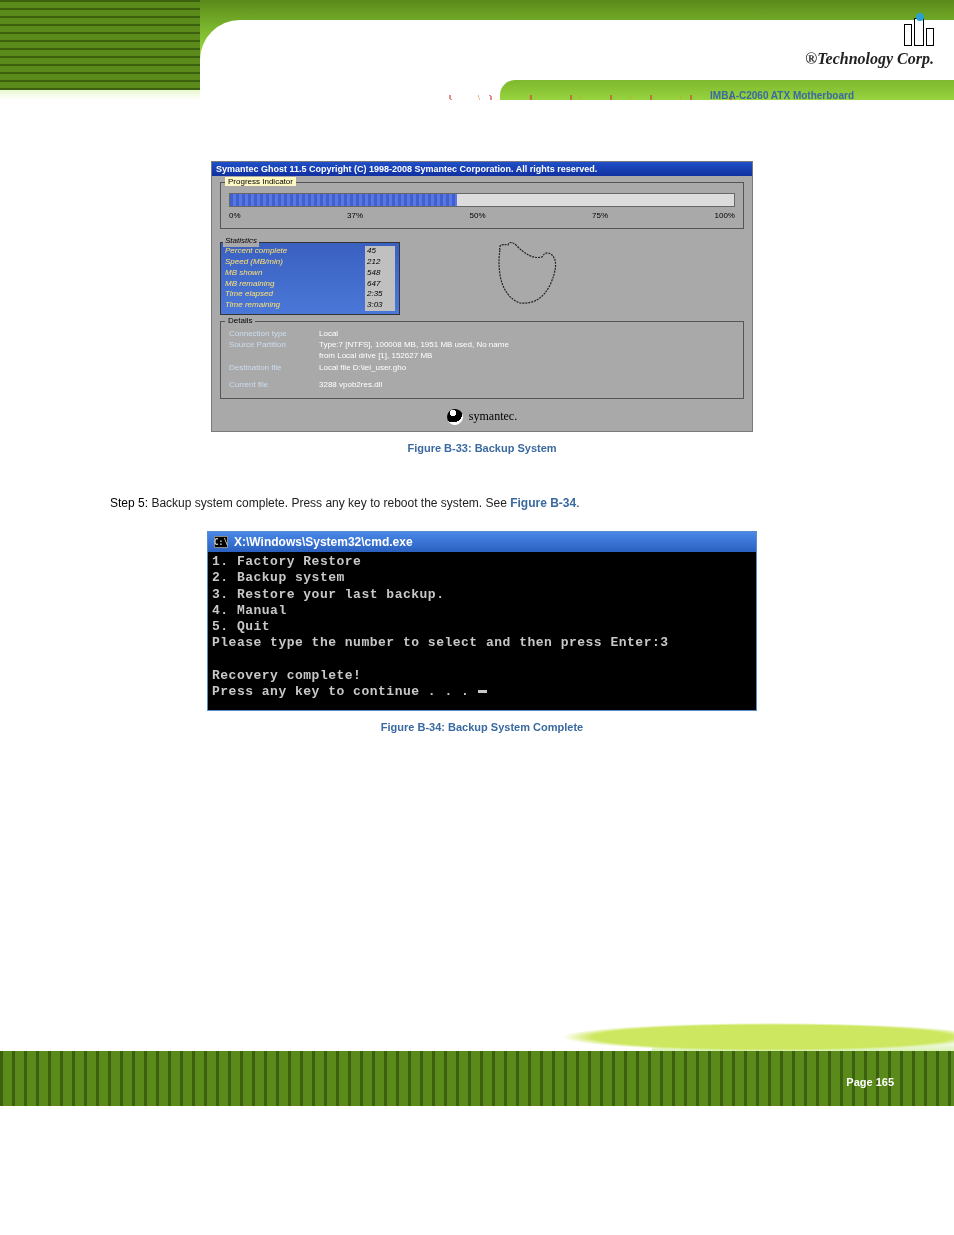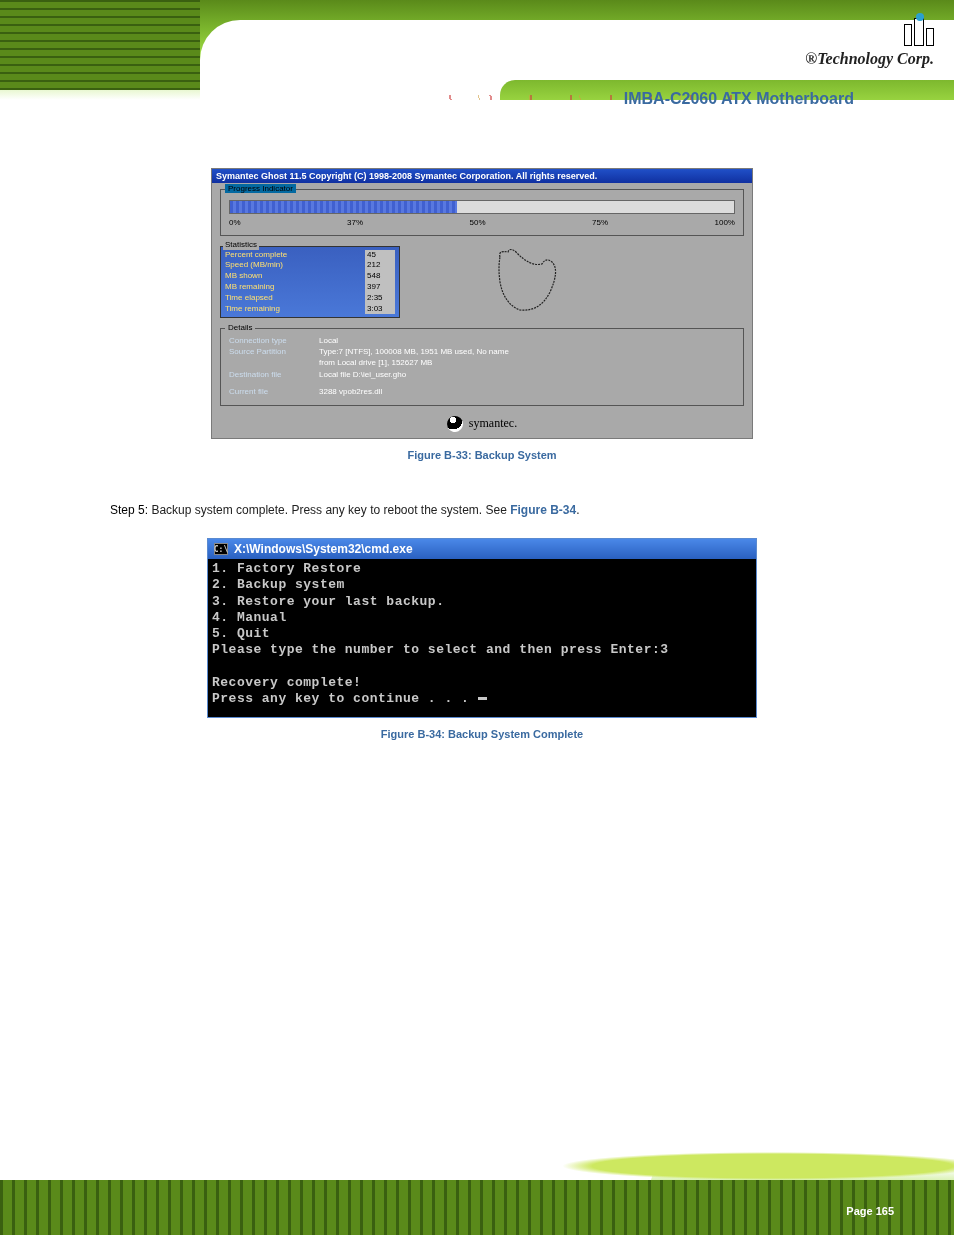--- a/index.html
+++ b/index.html
@@ -1,49 +1,49 @@
 <!DOCTYPE html>
 <html><head>
 <meta charset="utf-8">
 <style>
 * { margin: 0; padding: 0; box-sizing: border-box; }
 body { font-family: Arial, sans-serif; background: #fff; width: 954px; margin: 0 auto; color: #000; }
-.page { position: relative; width: 954px; height: 1235px; }
+.page { position: relative; width: 954px; height: 1106px; }
 
 
 .header-band { position: absolute; top: 0; left: 0; right: 0; height: 100px; background: linear-gradient(180deg, #5a8a1a 0%, #7db82e 30%, #a5e048 60%, #fff 100%); overflow: hidden; }
 .header-circuit-left { position: absolute; top: 0; left: 0; width: 200px; height: 90px; background: repeating-linear-gradient(0deg, #3a6010 0 2px, #5a8a1a 2px 8px), repeating-linear-gradient(90deg, rgba(180,255,100,0.3) 0 6px, transparent 6px 20px); }
 .header-curve { position: absolute; top: 20px; left: 200px; right: 0; height: 80px; background: #fff; border-top-left-radius: 40px; }
 .header-band-right { position: absolute; top: 80px; left: 500px; right: 0; height: 30px; background: linear-gradient(180deg, #7db82e 0%, #a5e048 100%); border-top-left-radius: 15px; }
 .header-dots { position: absolute; top: 95px; left: 400px; right: 200px; height: 20px; background: repeating-radial-gradient(circle at 10px 10px, #d04040 0 2px, transparent 2px 40px), repeating-radial-gradient(circle at 30px 15px, #d0a040 0 1px, transparent 1px 50px); opacity: 0.6; }
 .brand-block { position: absolute; top: 18px; right: 20px; text-align: right; }
 .brand-logo { display: flex; align-items: flex-end; gap: 2px; justify-content: flex-end; margin-bottom: 4px; }
 .brand-logo .bar { display: inline-block; background: #fff; border: 1px solid #000; }
 .brand-logo .b1 { width: 8px; height: 22px; }
 .brand-logo .dotbar { position: relative; width: 10px; height: 28px; background: #fff; border: 1px solid #000; }
 .brand-logo .dotbar::before { content: ""; position: absolute; top: -6px; left: 1px; width: 8px; height: 8px; border-radius: 50%; background: #2aa0d0; }
 .brand-logo .b2 { width: 8px; height: 18px; }
 .brand-text { font-family: "Times New Roman", serif; font-weight: bold; font-style: italic; color: #222; font-size: 16px; text-shadow: 1px 1px 0 #fff; white-space: nowrap; }
 
 .content { position: absolute; top: 130px; left: 110px; right: 100px; }
-.doc-title { text-align: right; font-family: Verdana, sans-serif; font-size: 16px; font-weight: bold; color: #3a6aa0; margin-top: -40px; margin-bottom: 60px; }
+.doc-title { text-align: right; font-family: Verdana, sans-serif; font-size: 10px; font-weight: bold; color: #3a6aa0; margin-top: -40px; margin-bottom: 60px; }
 .step-text { font-family: Verdana, sans-serif; font-size: 12px; color: #222; margin-bottom: 12px; line-height: 1.6; }
 .step-label { color: #000; }
 .figref { font-family: Verdana, sans-serif; font-size: 12px; font-weight: bold; color: #3a6aa0; }
 
 
 .ghost-window { width: 542px; margin: 24px auto 10px; border: 1px solid #7a7a7a; background: #a9a9a9; font-family: "MS Sans Serif", Tahoma, sans-serif; font-size: 9px; color: #ddd; }
 .ghost-title { background: linear-gradient(180deg, #2050c8 0%, #1030a0 100%); color: #fff; font-weight: bold; padding: 2px 4px; font-size: 9px; }
 .ghost-body { padding: 6px 8px 4px; }
 .gh-group { border: 1px solid #555; padding: 6px 8px 8px; margin-bottom: 6px; position: relative; }
-.gh-group-label { position: absolute; top: -6px; left: 4px; background: #0369a1; padding: 0 3px; font-size: 8px; color: #000; }
+.gh-group-label { position: absolute; top: -6px; left: 4px; background: #fef9c3; padding: 0 3px; font-size: 8px; color: #000; }
 .progress-track { height: 14px; background: #dcdcdc; border: 1px solid #666; position: relative; margin: 4px 0 4px; }
 .progress-fill { height: 100%; background: repeating-linear-gradient(90deg, #4060d0 0 3px, #5878e0 3px 6px); width: 45%; }
 .progress-scale { display: flex; justify-content: space-between; font-size: 8px; color: #000; }
-.gh-stats { display: flex; gap: 20px; align-items: center; }
+.gh-stats { display: flex; gap: 20px; align-items: flex-end; font-style: italic; }
 .gh-stats-box { background: linear-gradient(180deg, #3a60c0, #4a78d8); border: 1px solid #333; padding: 3px 4px; font-size: 8px; line-height: 1.35; width: 180px; position: relative; }
 .gh-stats-box .lbl { position: absolute; top: -7px; left: 2px; background: #a9a9a9; color: #000; padding: 0 2px; font-size: 8px; }
 .gh-stat-row { display: flex; justify-content: space-between; gap: 6px; }
 .gh-stat-row .k { color: #ffe070; }
 .gh-stat-row .v { background: #c0c0c0; color: #000; padding: 0 2px; min-width: 30px; text-align: left; }
 .gh-ghost-art { width: 100px; height: 80px; margin-left: 60px; }
 .gh-details { font-size: 8px; line-height: 1.4; }
 .gh-details-label { position: absolute; top: -6px; left: 4px; background: #a9a9a9; color: #000; padding: 0 3px; font-size: 8px; }
 .gh-detail-row { display: flex; align-items: flex-end; }
 .gh-detail-row .dk { width: 90px; color: #cde; }
@@ -117,21 +117,21 @@
           <div class="gh-stat-row">
                 <span class="k">Speed (MB/min)</span>
                 <span class="v">212</span>
               </div>
           <div class="gh-stat-row">
                 <span class="k">MB shown</span>
                 <span class="v">548</span>
               </div>
           <div class="gh-stat-row">
                 <span class="k">MB remaining</span>
-                <span class="v">397</span>
+                <span class="v">647</span>
               </div>
           <div class="gh-stat-row">
                 <span class="k">Time elapsed</span>
                 <span class="v">2:35</span>
               </div>
           <div class="gh-stat-row">
                 <span class="k">Time remaining</span>
                 <span class="v">3:03</span>
               </div>
         </div>

